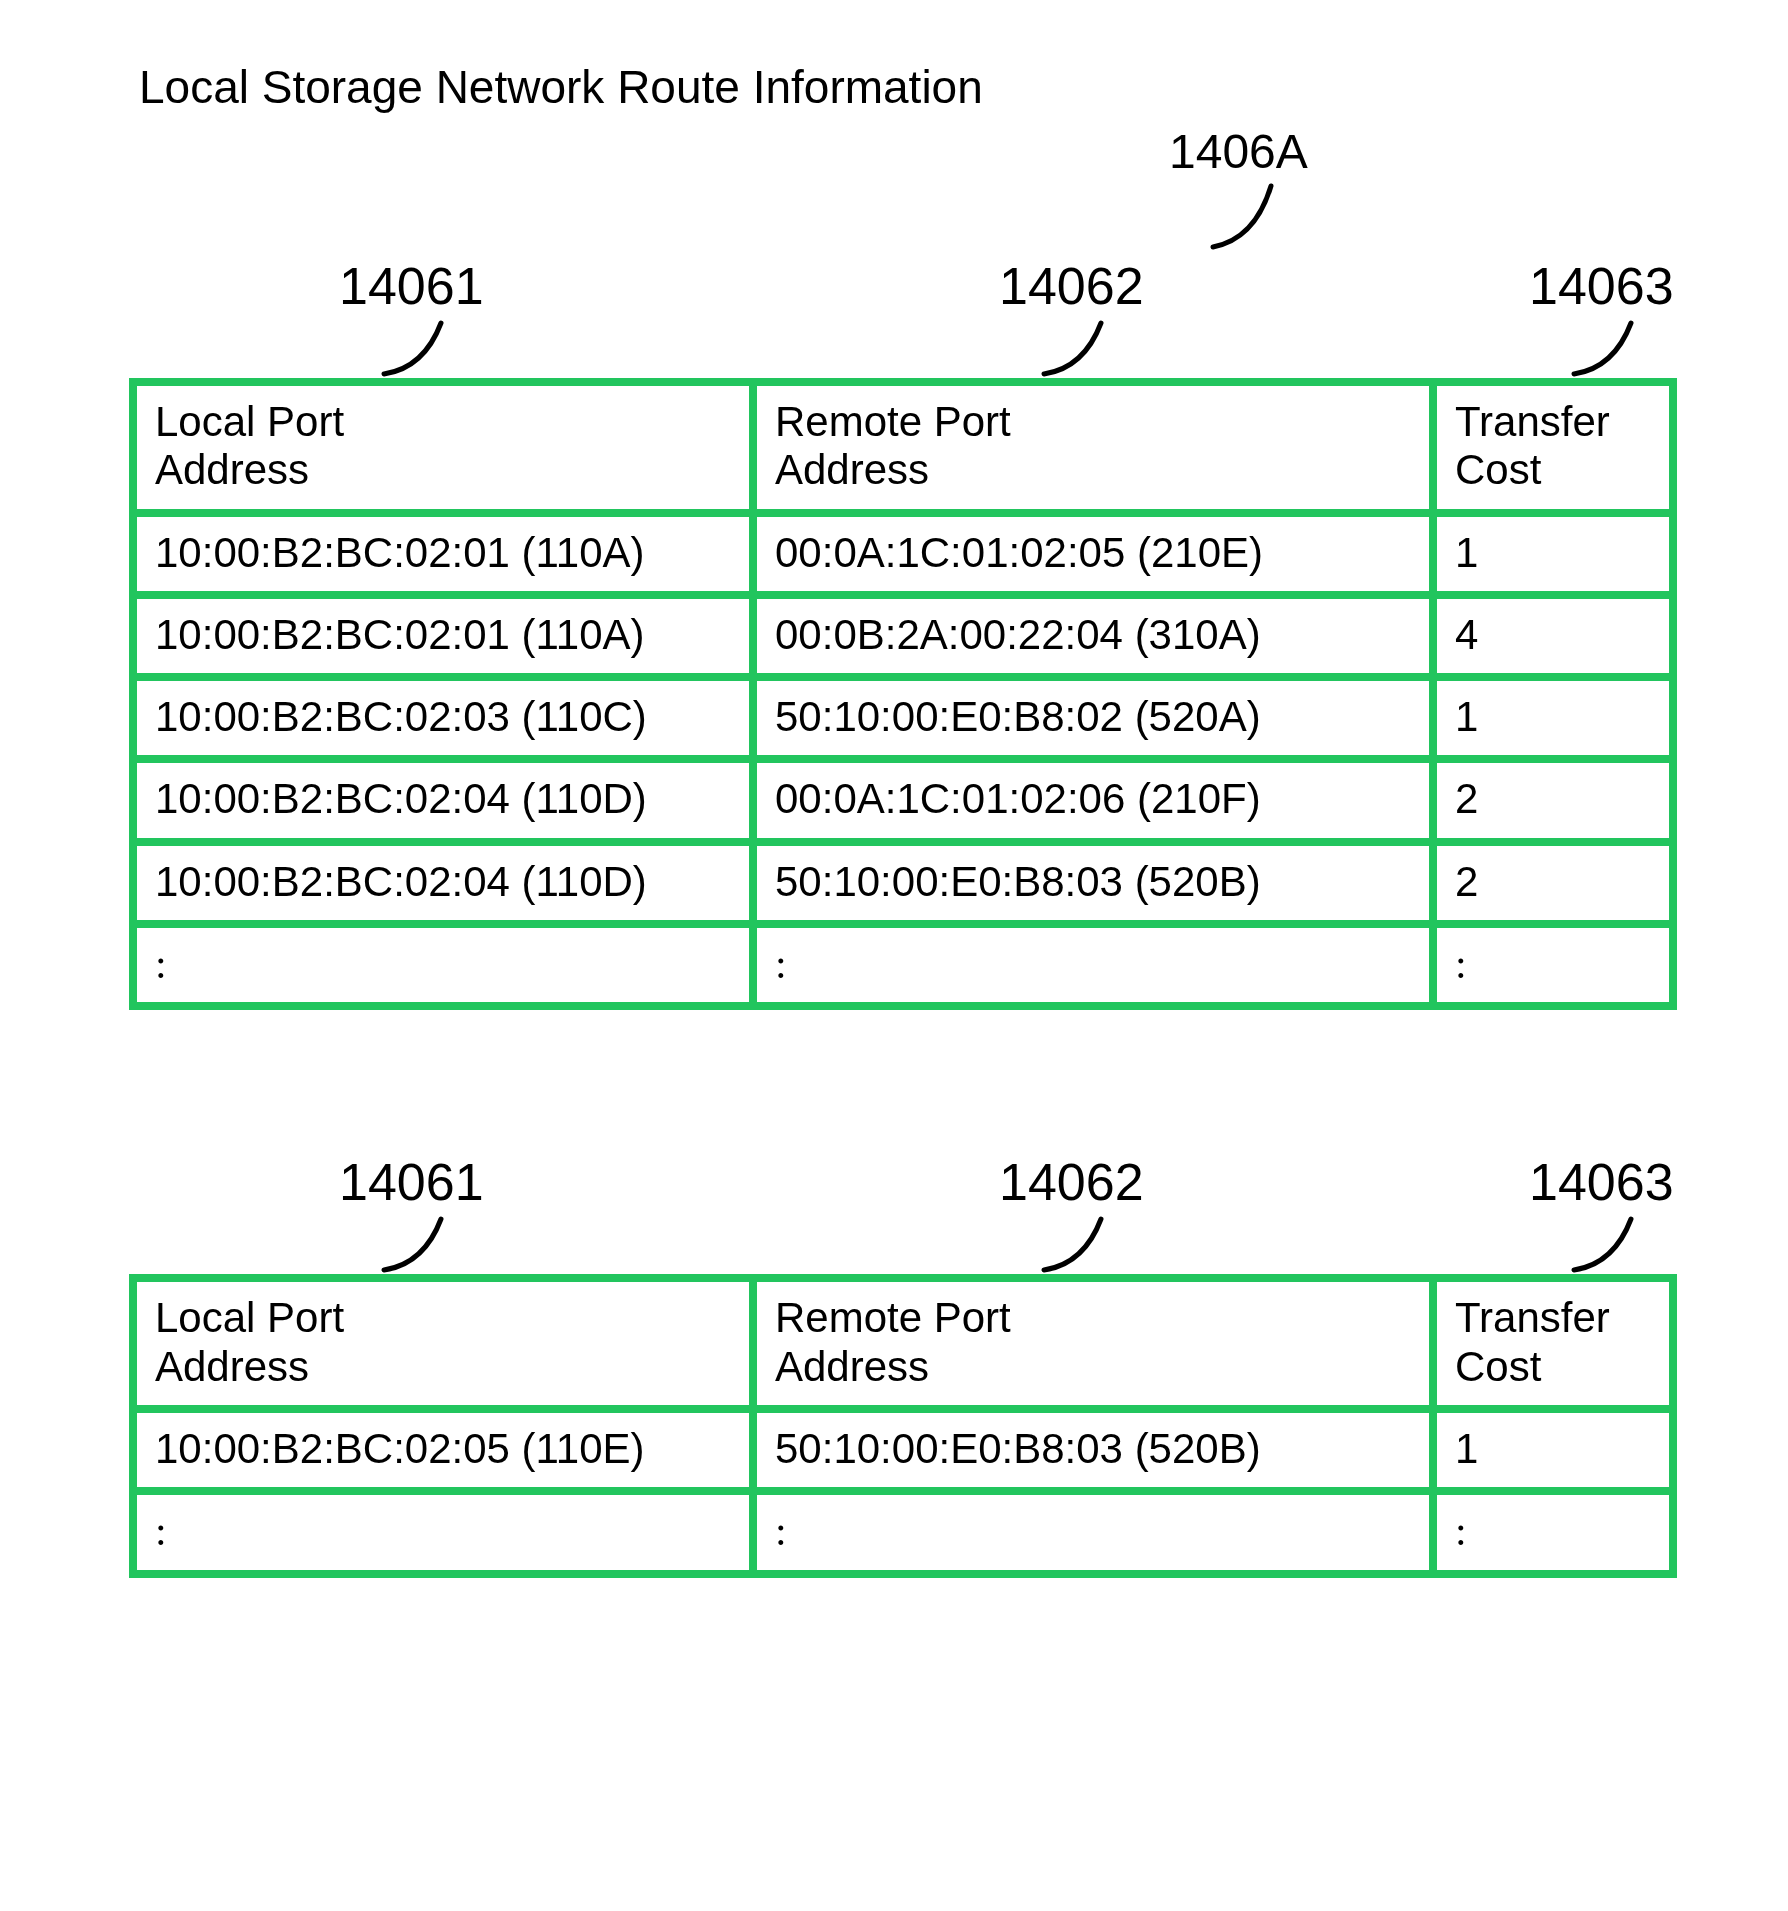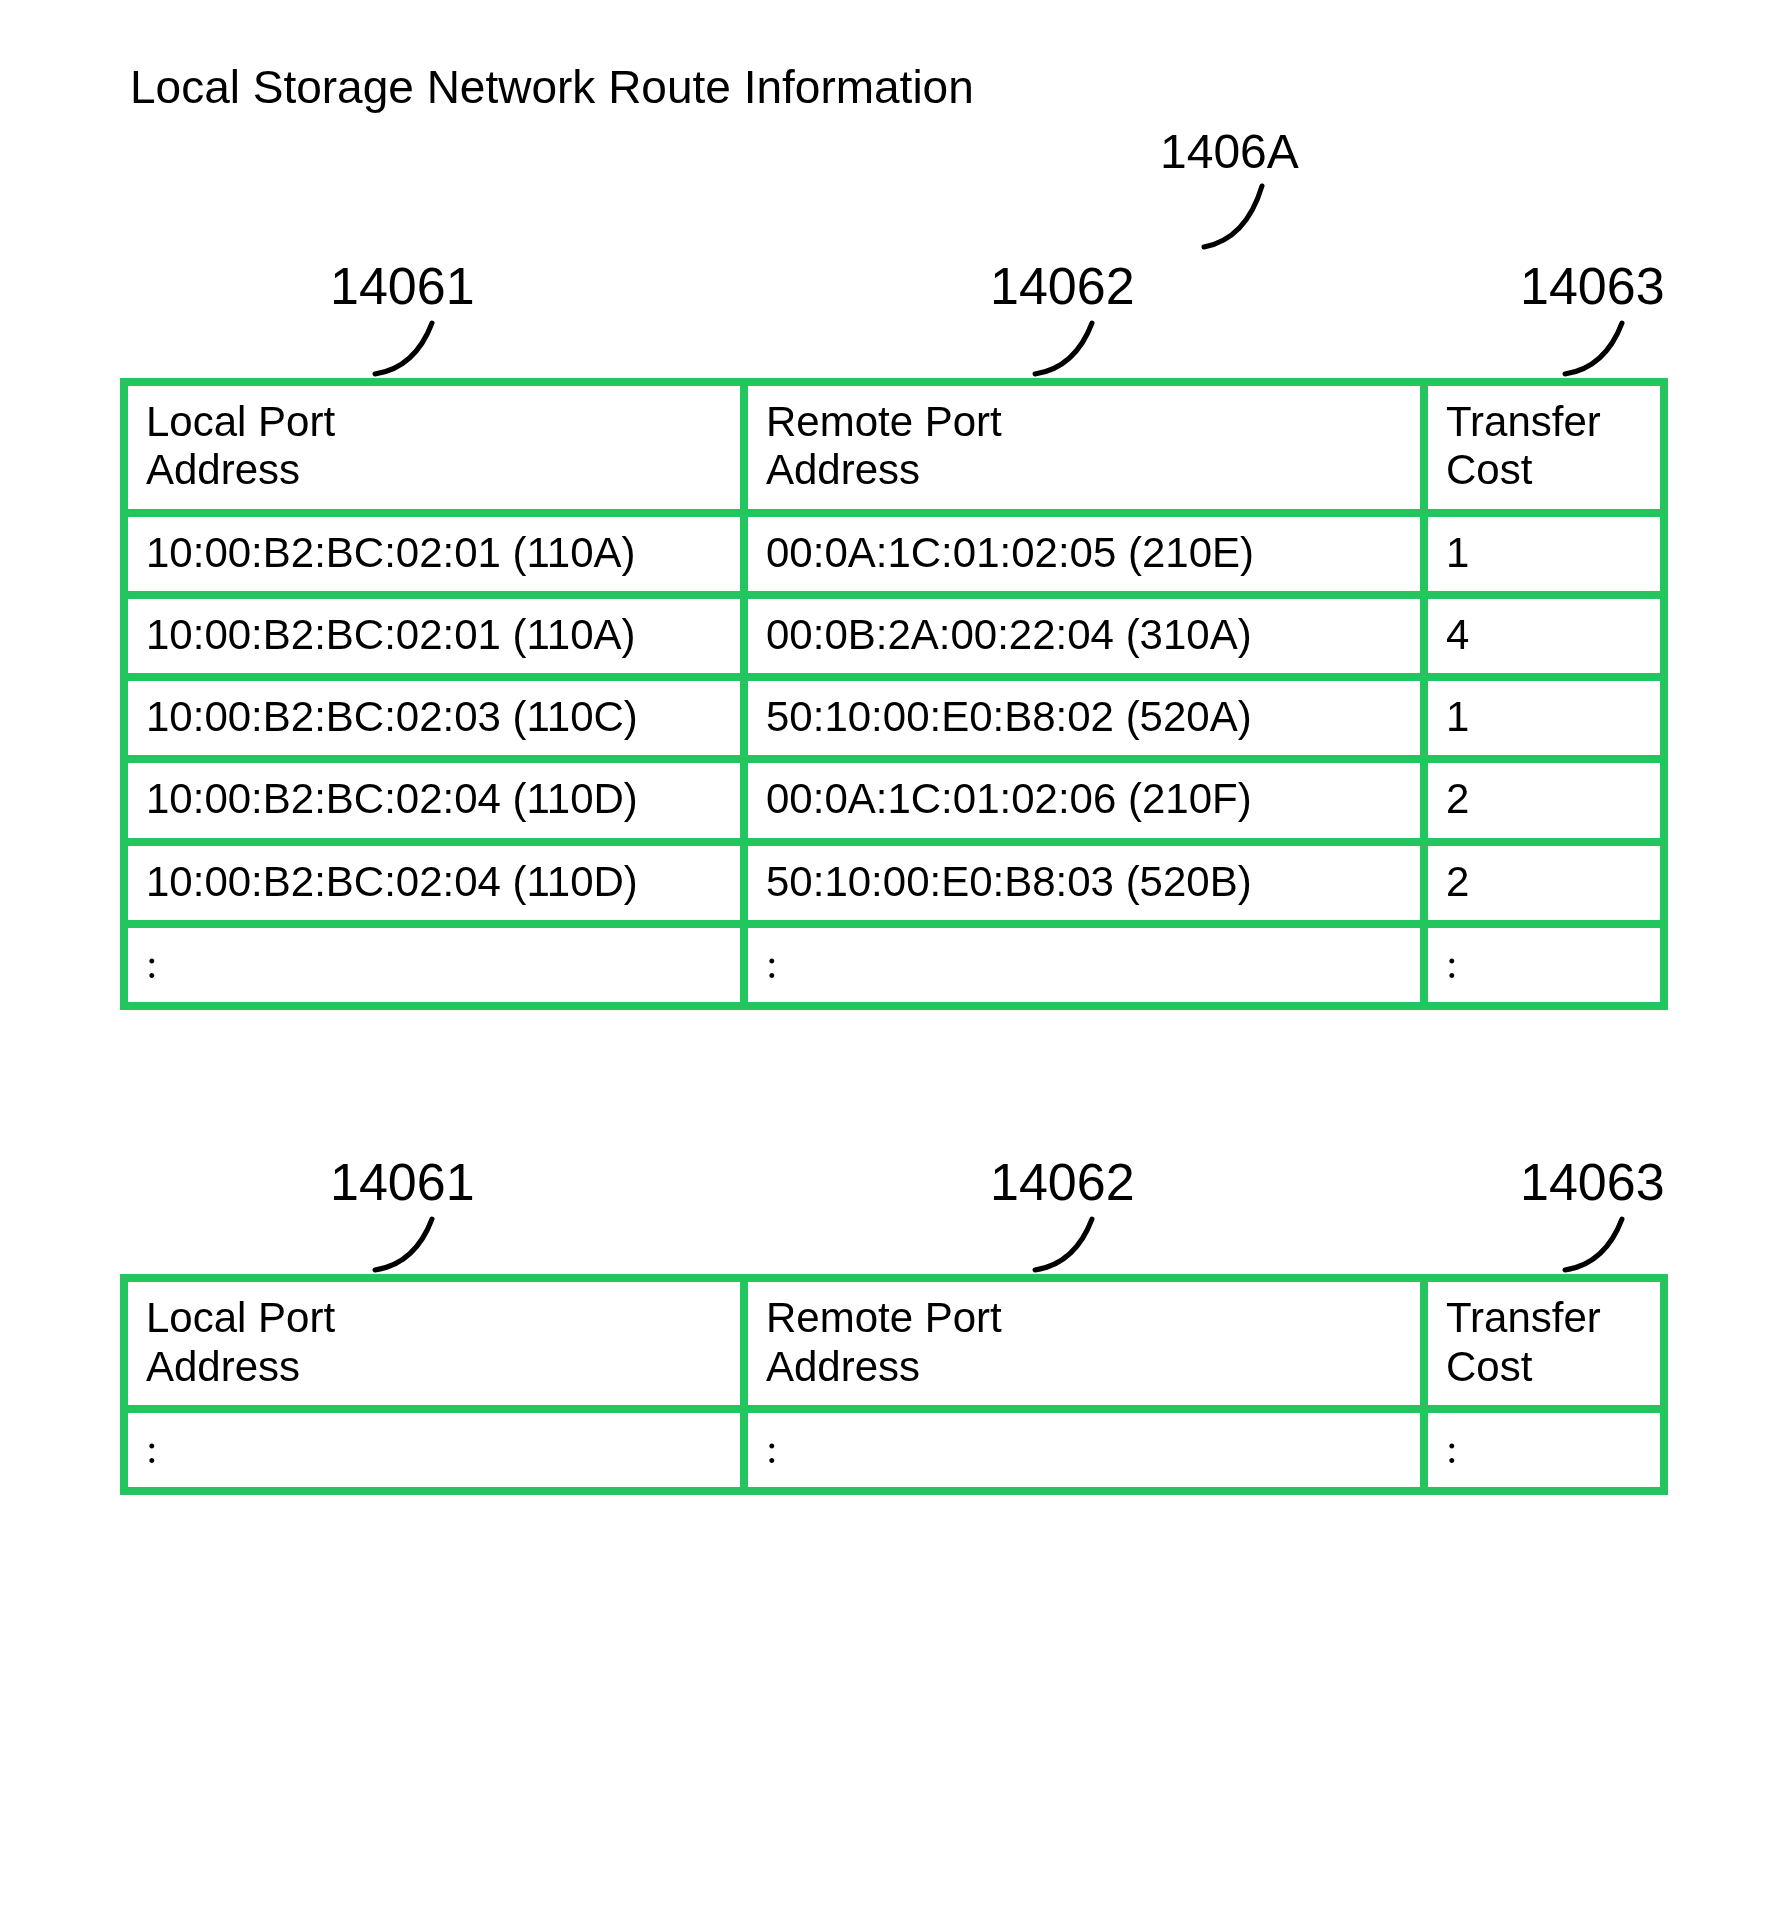--- a/index.html
+++ b/index.html
@@ -6,20 +6,21 @@
     margin: 0;
     padding: 0;
     background: #ffffff;
     font-family: Arial, Helvetica, sans-serif;
     color: #000;
   }
   .page {
     width: 1780px;
     padding: 60px 120px 120px 120px;
     box-sizing: border-box;
+    margin-left: 9px;
   }
   .title {
     font-size: 46px;
     margin: 0 0 40px 10px;
   }
   .table-block {
     position: relative;
     margin-top: 150px;
     margin-bottom: 80px;
   }
@@ -196,20 +197,25 @@
         </colgroup>
       <thead>
         <tr>
           <th>Local Port<br>Address</th>
           <th>Remote Port<br>Address</th>
           <th>Transfer<br>Cost</th>
         </tr>
       </thead>
       <tbody>
         <tr>
+          <td>10:00:B2:BC:02:05 (110E)</td>
+          <td>50:10:00:E0:B8:03 (520B)</td>
+          <td>1</td>
+        </tr>
+        <tr>
           <td class="ellipsis-cell">:</td>
           <td class="ellipsis-cell">:</td>
           <td class="ellipsis-cell">:</td>
         </tr>
       </tbody>
     </table>
   </div>
 
 </div>
 

